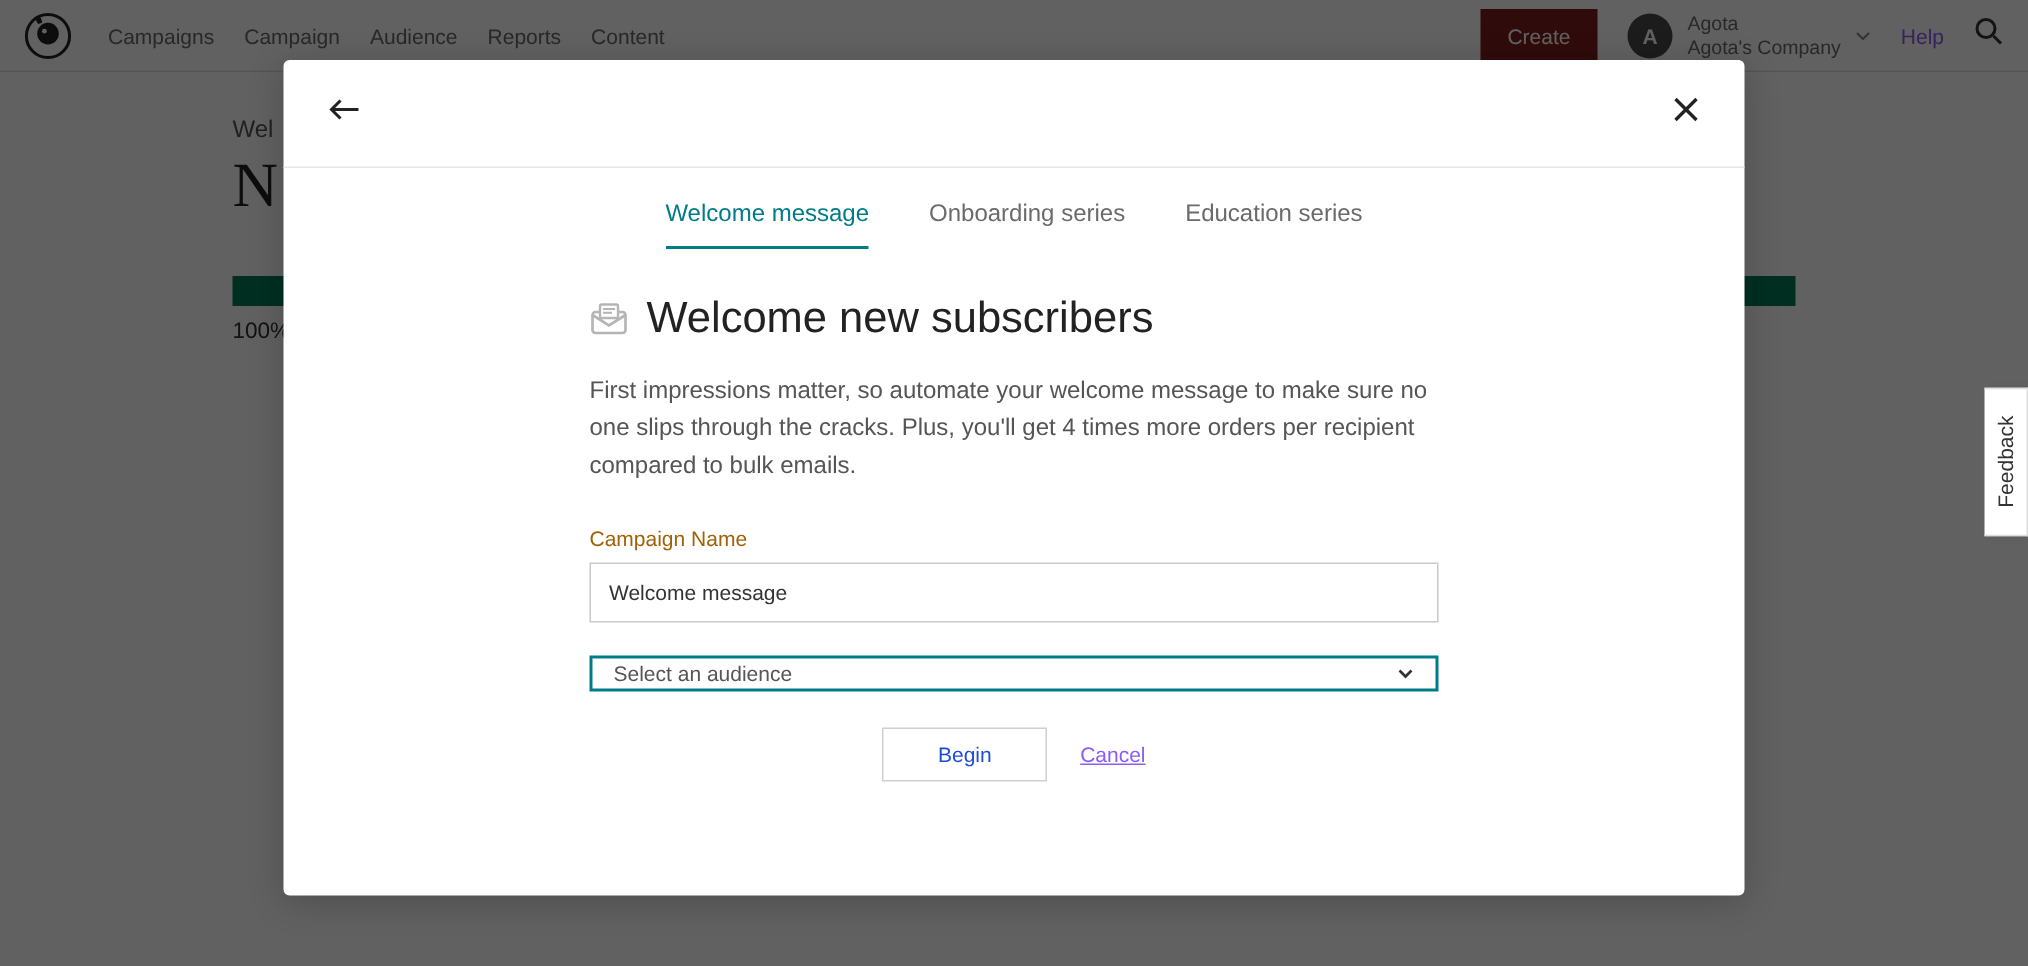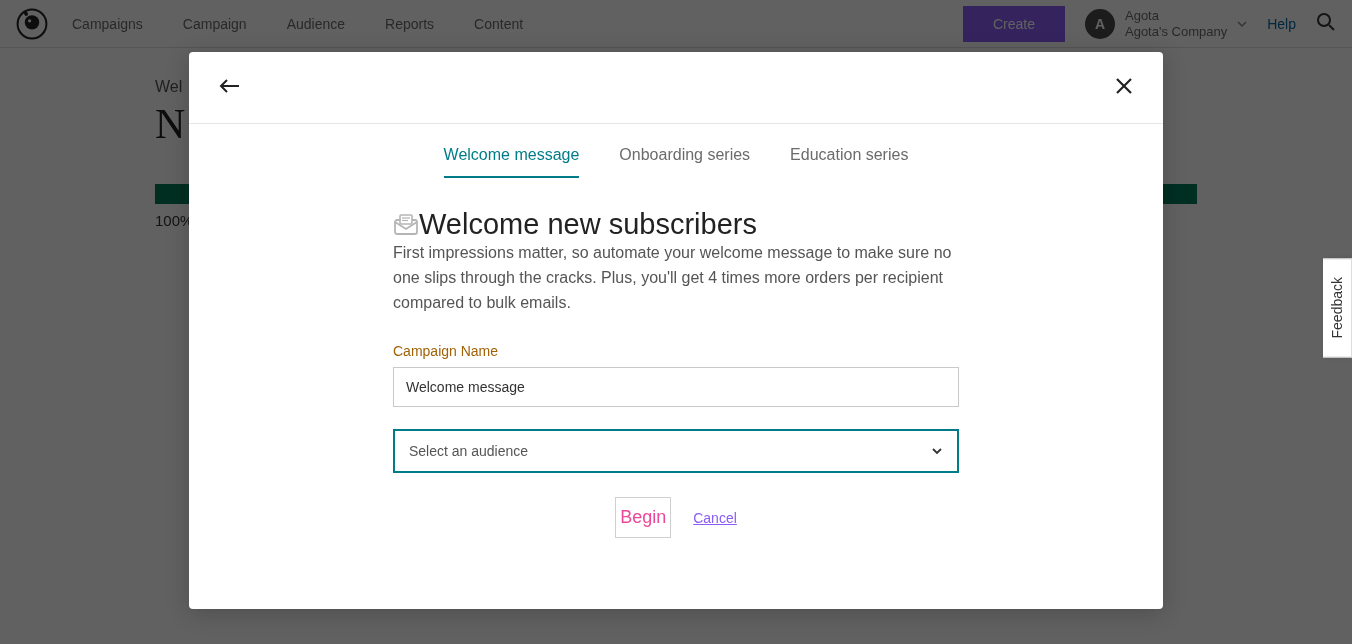--- a/index.html
+++ b/index.html
@@ -24,39 +24,39 @@
       border-bottom: 1px solid #e0e0e0;
       background: #fff;
     }
     .logo {
       width: 32px;
       height: 32px;
       margin-right: 24px;
     }
     .nav-links {
       display: flex;
-      gap: 40px;
+      gap: 20px;
       flex: 1;
       align-items: flex-end;
     }
     .nav-link {
       color: #6b6b6b;
       font-size: 14px;
       cursor: pointer;
     }
     .nav-right {
       display: flex;
       align-items: center;
       gap: 20px;
     }
     .create-btn {
-      background: #8b5cf6;
+      background: #7f1d1d;
       color: #fff;
       border: none;
-      padding: 10px 30px;
+      padding: 10px 18px;
       font-size: 14px;
       cursor: pointer;
     }
     .account {
       display: flex;
       align-items: center;
       gap: 10px;
       cursor: pointer;
     }
     .avatar {
@@ -72,21 +72,21 @@
       font-weight: bold;
     }
     .account-text {
       display: flex;
       flex-direction: column;
       line-height: 1.2;
       font-size: 13px;
       color: #6b6b6b;
     }
     .help {
-      color: #0369a1;
+      color: #8b5cf6;
       font-size: 14px;
       cursor: pointer;
     }
     .search-icon-wrap {
       cursor: pointer;
       color: #333;
     }
 
     
     .page-bg {
@@ -119,21 +119,21 @@
       top: 0;
       left: 0;
       right: 0;
       bottom: 0;
       background: rgba(0,0,0,0.62);
     }
 
     
     .modal {
       position: absolute;
-      top: 52px;
+      top: 40px;
       left: 50%;
       transform: translateX(-50%);
       width: 974px;
       height: 557px;
       background: #fff;
       border-radius: 4px;
       box-shadow: 0 4px 24px rgba(0,0,0,0.2);
     }
     .modal-header {
       height: 72px;
@@ -170,20 +170,22 @@
       display: flex;
       flex-direction: column;
       align-items: center;
     }
     .modal-content {
       width: 566px;
     }
     .modal-title-row {
       display: flex;
       align-items: center;
+      gap: 12px;
+      margin-bottom: 20px;
     }
     .modal-title {
       font-size: 29px;
       font-weight: 500;
       color: #222;
     }
     .modal-desc {
       font-size: 16px;
       color: #555;
       line-height: 1.55;
@@ -199,21 +201,21 @@
       height: 40px;
       border: 1px solid #c9c9c9;
       padding: 0 12px;
       font-size: 14px;
       color: #333;
       margin-bottom: 22px;
     }
     .select-wrap {
       position: relative;
       width: 100%;
-      height: 44px;
+      height: 24px;
       border: 2px solid #007c89;
       display: flex;
       align-items: center;
       padding: 0 14px;
       font-size: 14px;
       color: #555;
       cursor: pointer;
       margin-bottom: 24px;
     }
     .select-arrow {
@@ -224,23 +226,23 @@
     }
     .modal-actions {
       display: flex;
       justify-content: center;
       align-items: center;
       gap: 22px;
     }
     .begin-btn {
       border: 1px solid #d0d0d0;
       background: #fff;
-      color: #ec4899;
-      padding: 9px 4px;
-      font-size: 18px;
+      color: #1d4ed8;
+      padding: 9px 36px;
+      font-size: 14px;
       cursor: not-allowed;
     }
     .cancel-link {
       color: #8b5cf6;
       text-decoration: underline;
       font-size: 14px;
       cursor: pointer;
     }
 
     

